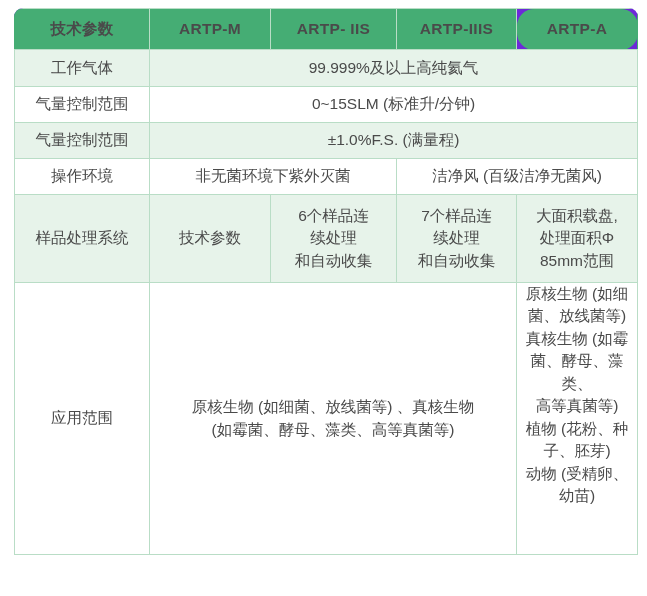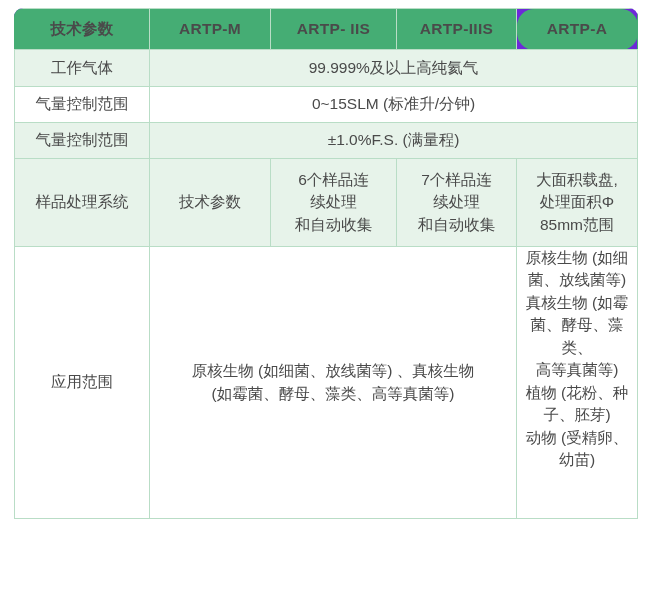--- a/index.html
+++ b/index.html
@@ -108,20 +108,25 @@
       <tr class="plain r-range">
         <td class="label-cell cell-pad">气量控制范围</td>
         <td class="cell-pad" colspan="4">0~15SLM (标准升/分钟)</td>
       </tr>
 
       <tr class="tint r-accuracy">
         <td class="label-cell cell-pad">气量控制范围</td>
         <td class="cell-pad" colspan="4">±1.0%F.S. (满量程)</td>
       </tr>
 
+      <tr class="plain r-env">
+        <td class="label-cell cell-pad">操作环境</td>
+        <td class="cell-pad" colspan="2">非无菌环境下紫外灭菌</td>
+        <td class="cell-pad" colspan="2">洁净风 (百级洁净无菌风)</td>
+      </tr>
 
       <tr class="tint r-sample">
         <td class="label-cell cell-pad">样品处理系统</td>
         <td class="cell-pad multiline">技术参数</td>
         <td class="cell-pad multiline">6个样品连
 续处理
 和自动收集</td>
         <td class="cell-pad multiline">7个样品连
 续处理
 和自动收集</td>

